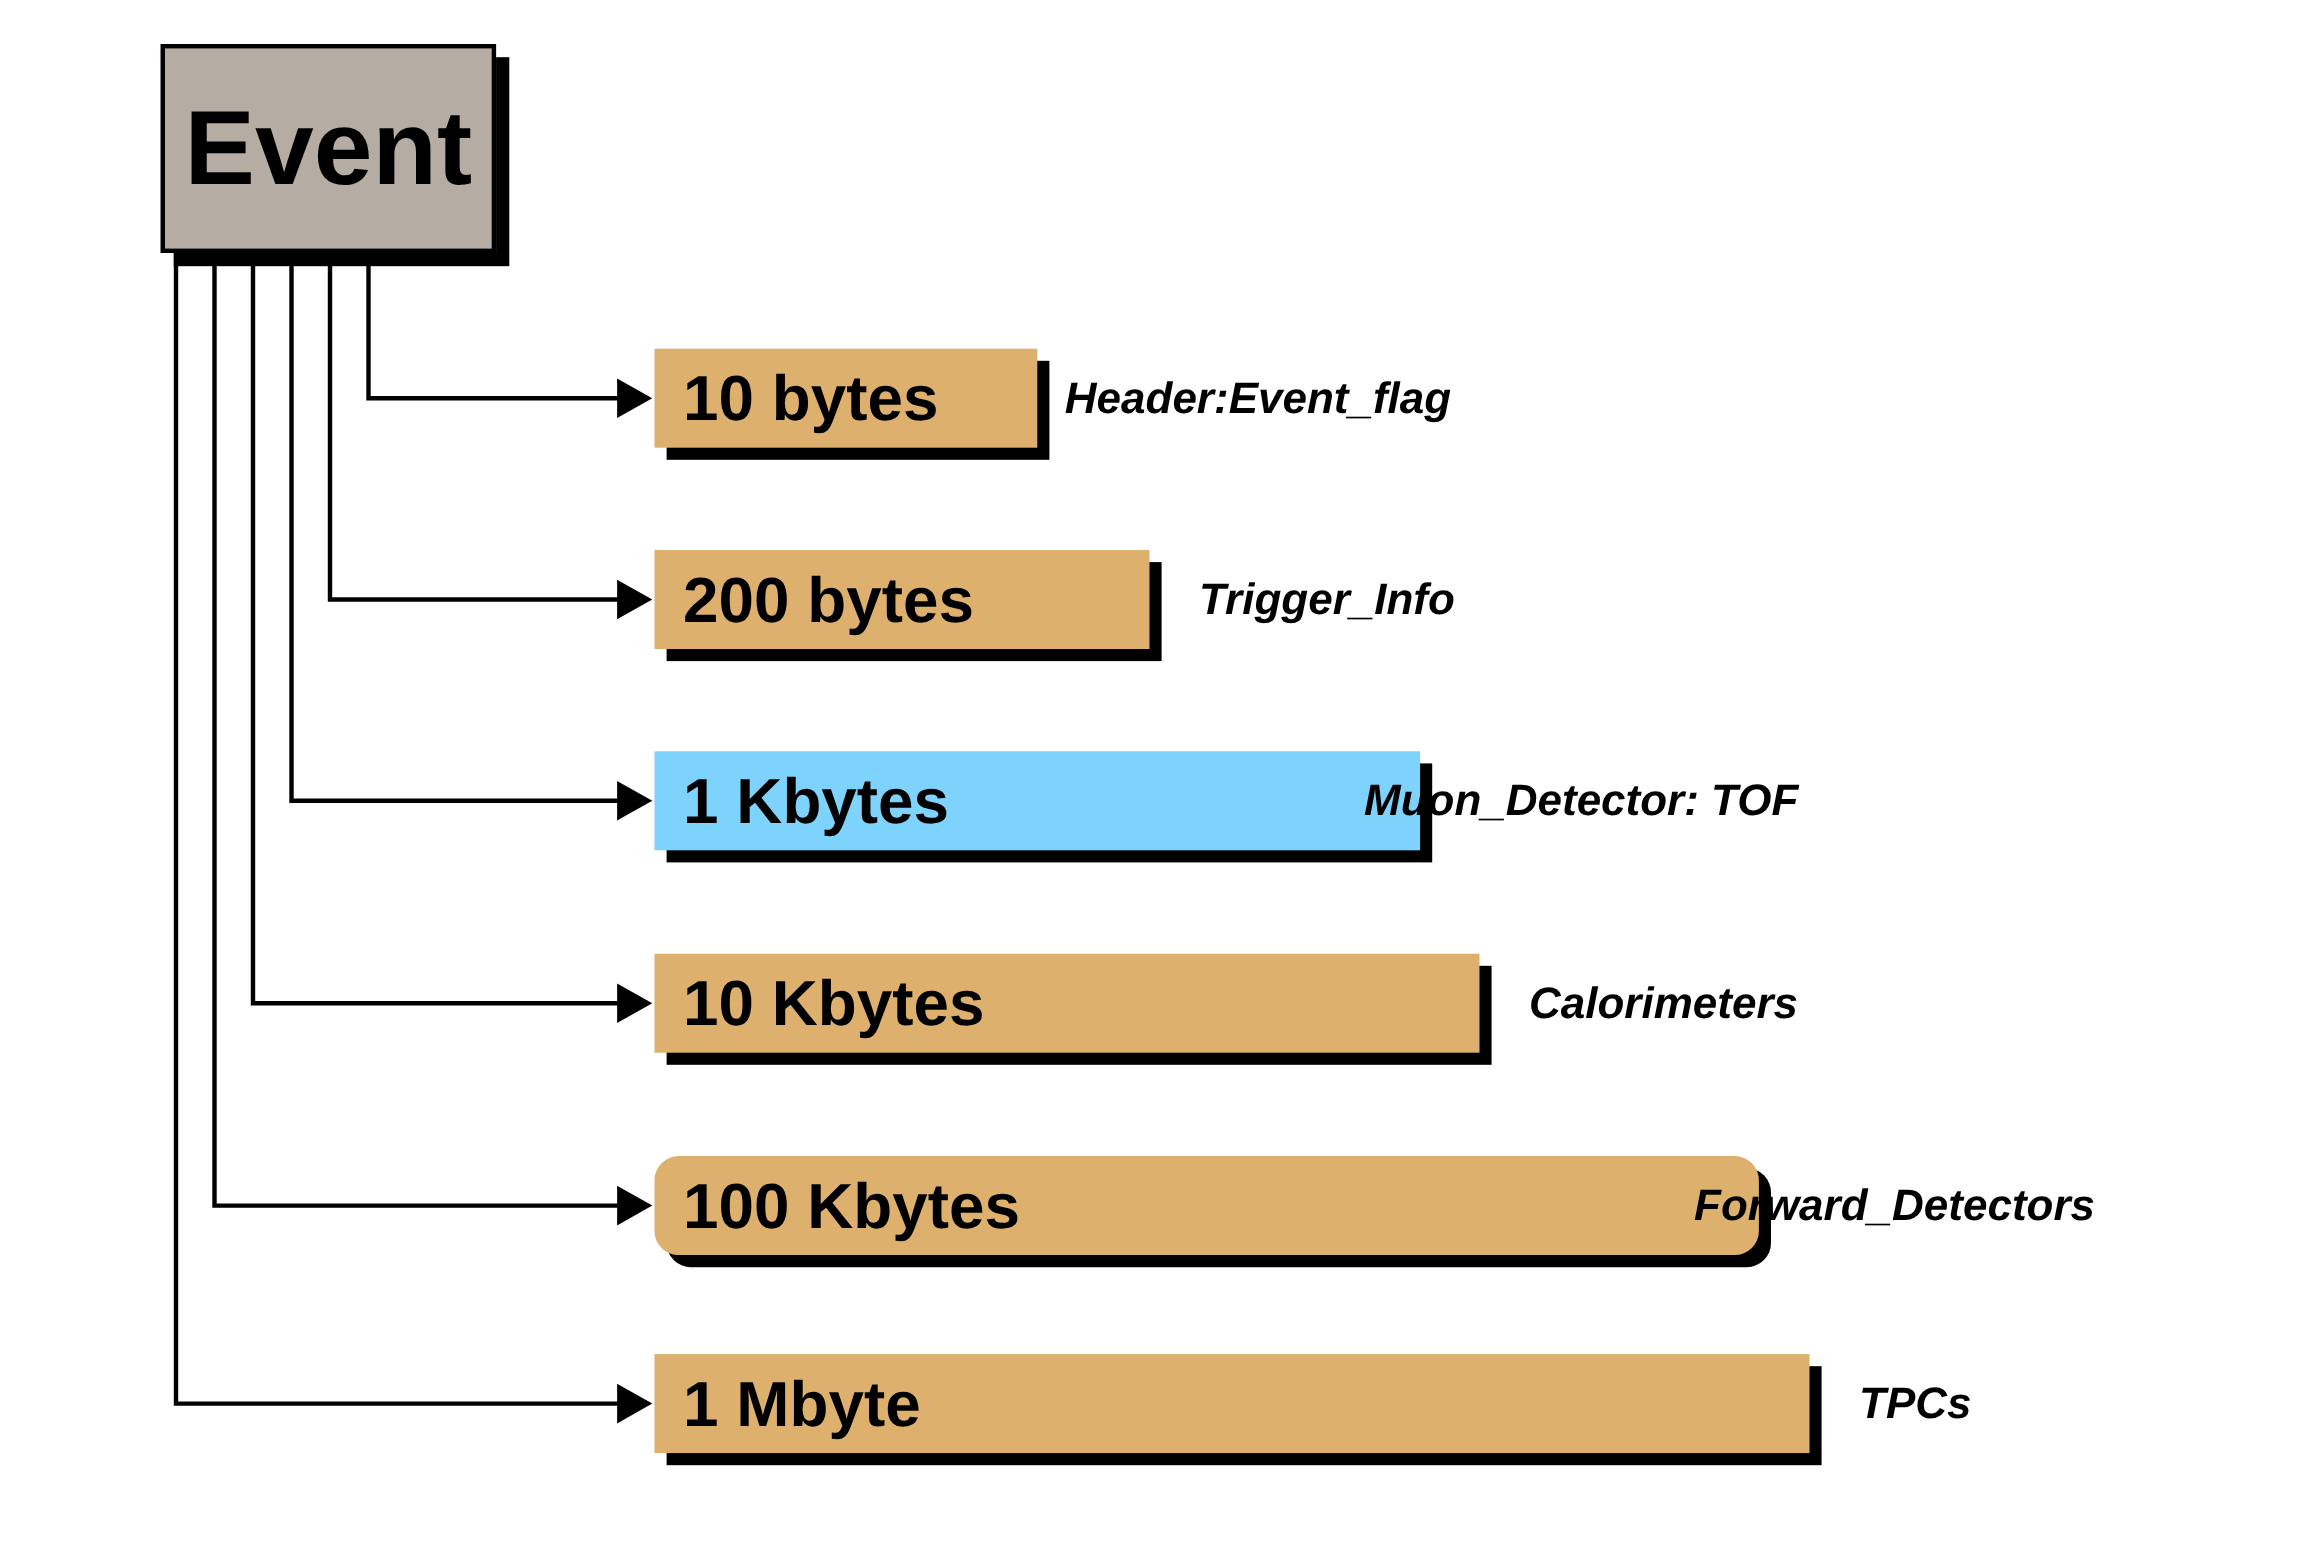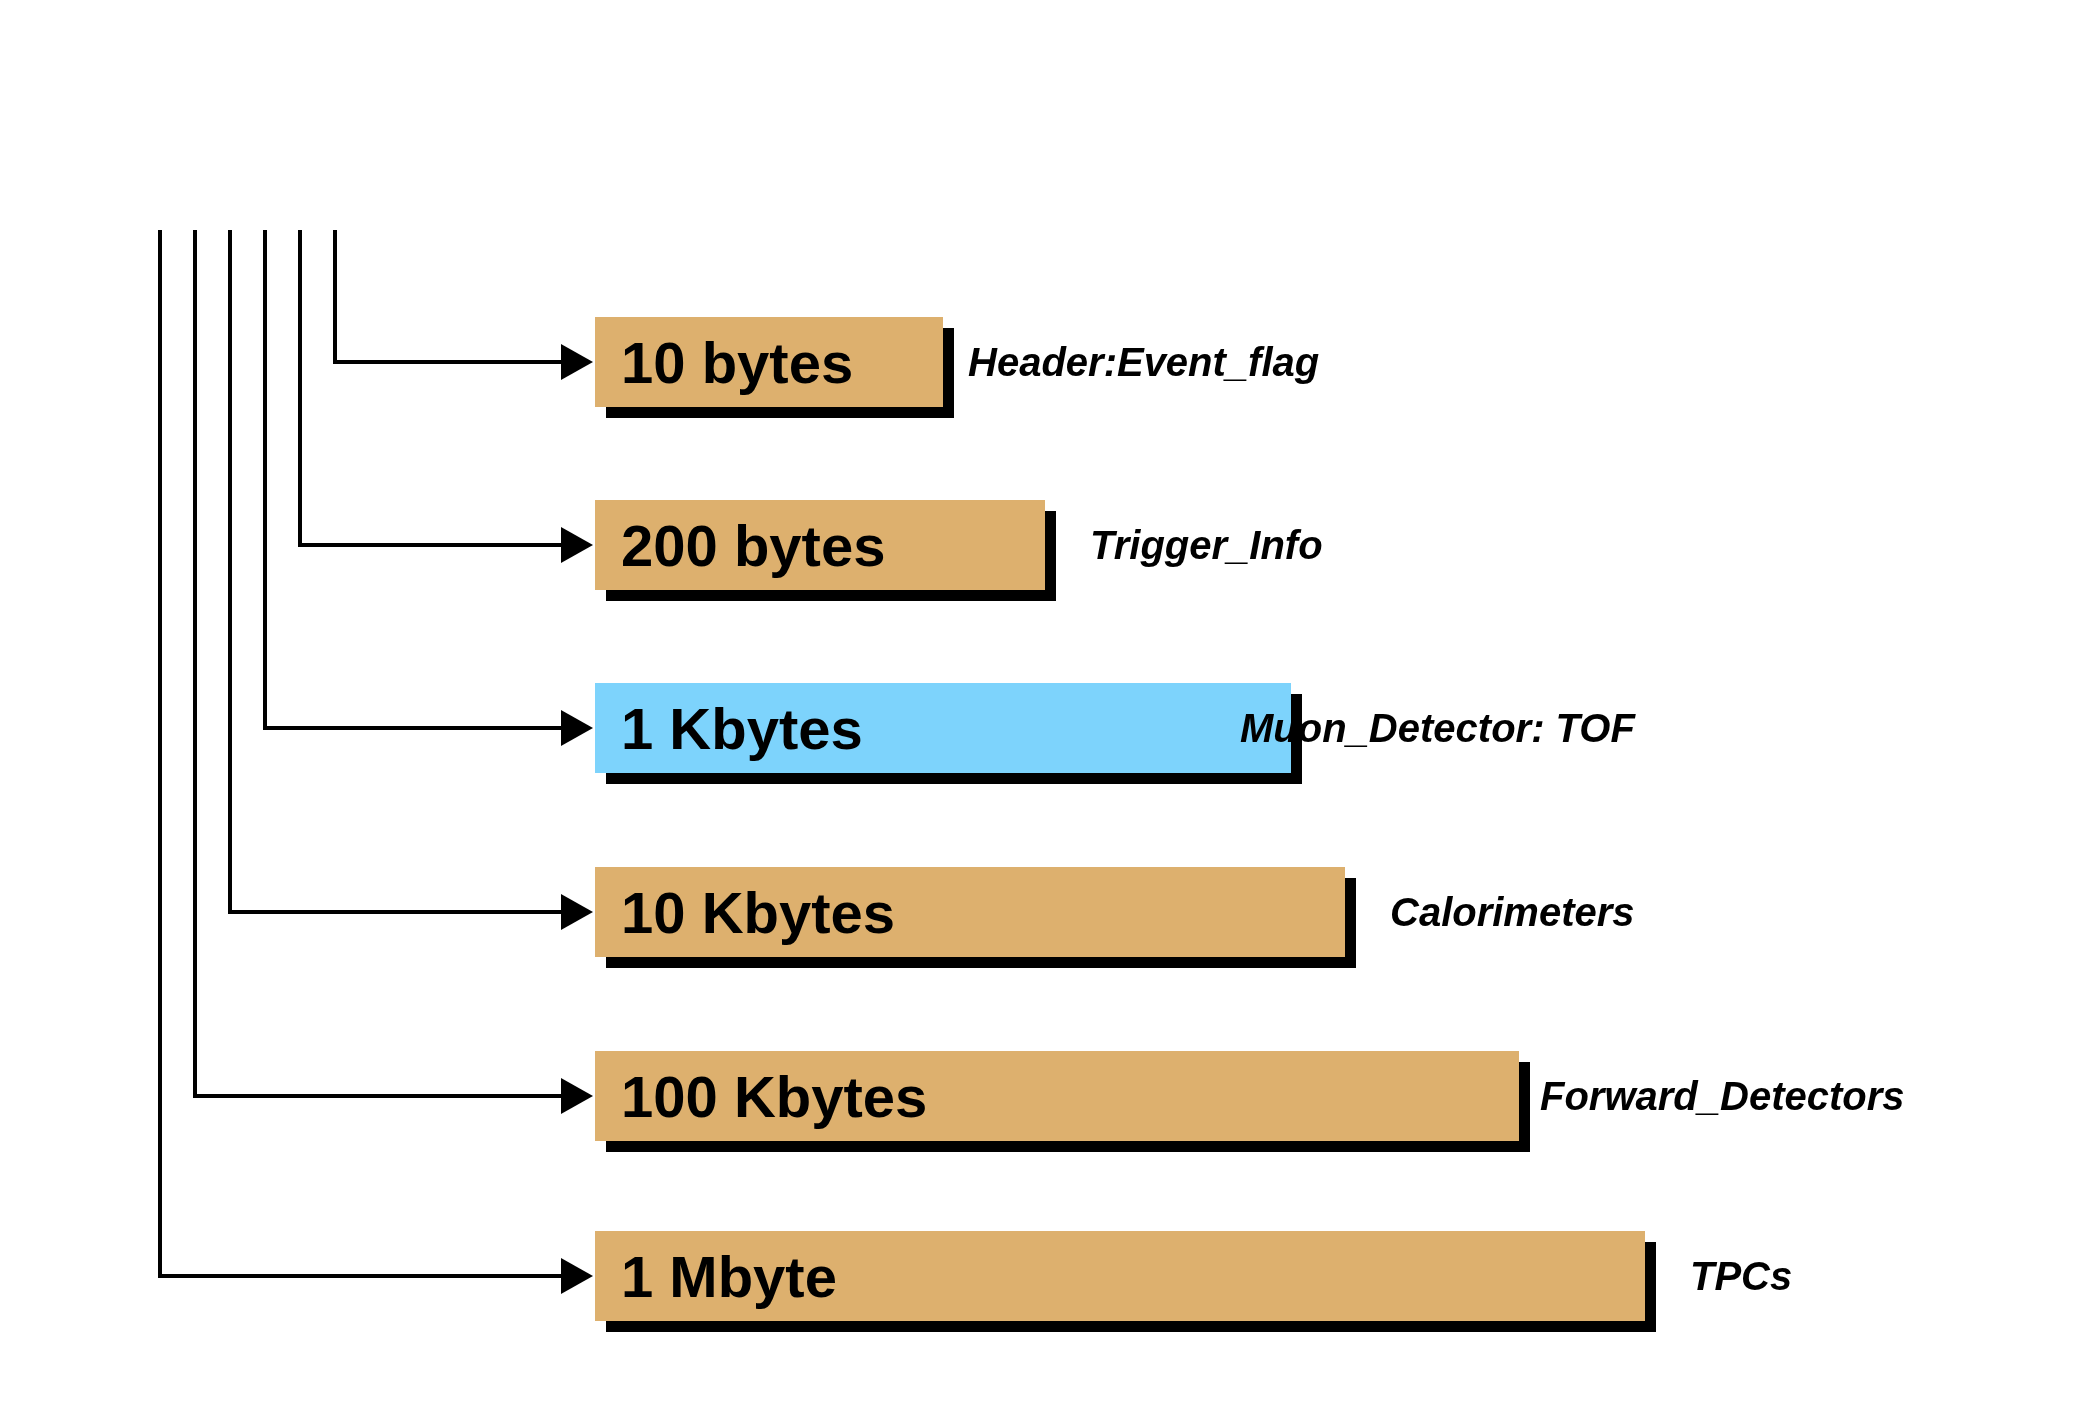--- a/index.html
+++ b/index.html
@@ -80,20 +80,23 @@
       <path d="M 265 230 L 265 728 L 571 728" stroke="#000000" stroke-width="4" fill="none"></path>
       <polygon points="593,728 561,710 561,746" fill="#000000"></polygon>
       <path d="M 230 230 L 230 912 L 571 912" stroke="#000000" stroke-width="4" fill="none"></path>
       <polygon points="593,912 561,894 561,930" fill="#000000"></polygon>
       <path d="M 195 230 L 195 1096 L 571 1096" stroke="#000000" stroke-width="4" fill="none"></path>
       <polygon points="593,1096 561,1078 561,1114" fill="#000000"></polygon>
       <path d="M 160 230 L 160 1276 L 571 1276" stroke="#000000" stroke-width="4" fill="none"></path>
       <polygon points="593,1276 561,1258 561,1294" fill="#000000"></polygon>
     </svg>
 
+  <div class="event-box">
+    <span class="event-text">Event</span>
+  </div>
 
   <div id="rows">
     <div class="row">
       <div class="bar" style="left: 595px; top: 317px; width: 348px; background: rgb(221, 176, 110);">
         <span class="bar-text">10 bytes</span>
       </div>
       <div class="row-label" style="left: 968px; top: 317px;">Header:Event_flag</div>
     </div>
 
     <div class="row">
@@ -111,21 +114,21 @@
     </div>
 
     <div class="row">
       <div class="bar" style="left: 595px; top: 867px; width: 750px; background: rgb(221, 176, 110);">
         <span class="bar-text">10 Kbytes</span>
       </div>
       <div class="row-label" style="left: 1390px; top: 867px;">Calorimeters</div>
     </div>
 
     <div class="row">
-      <div class="bar" style="left: 595px; top: 1051px; width: 924px; background: rgb(221, 176, 110);">
+      <div class="bar" style="left: 595px; top: 1051px; width: 1004px; background: rgb(221, 176, 110); border-radius: 22px;">
         <span class="bar-text">100 Kbytes</span>
       </div>
       <div class="row-label" style="left: 1540px; top: 1051px;">Forward_Detectors</div>
     </div>
 
     <div class="row">
       <div class="bar" style="left: 595px; top: 1231px; width: 1050px; background: rgb(221, 176, 110);">
         <span class="bar-text">1 Mbyte</span>
       </div>
       <div class="row-label" style="left: 1690px; top: 1231px;">TPCs</div>

